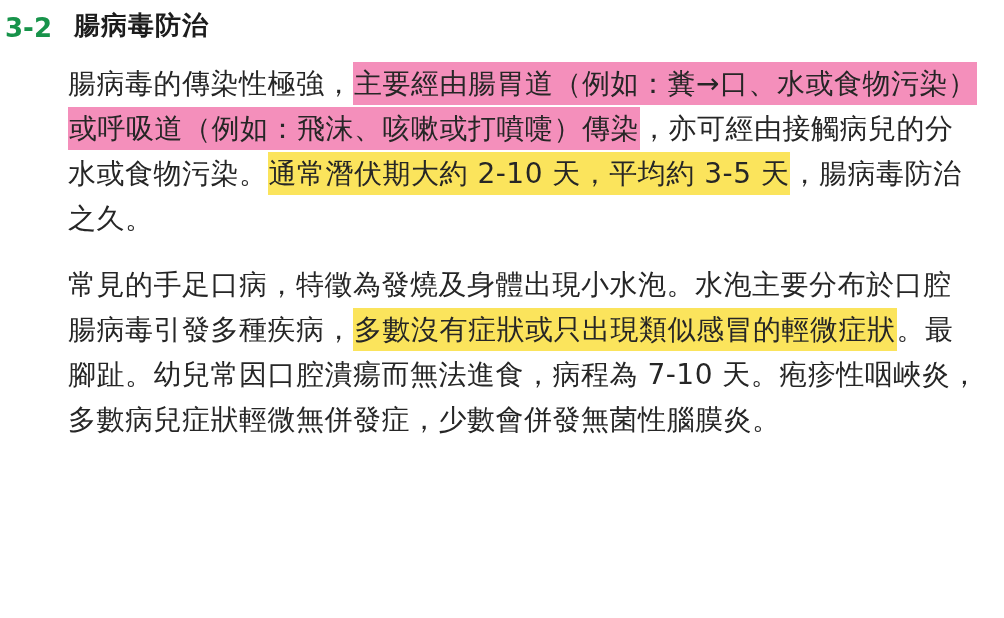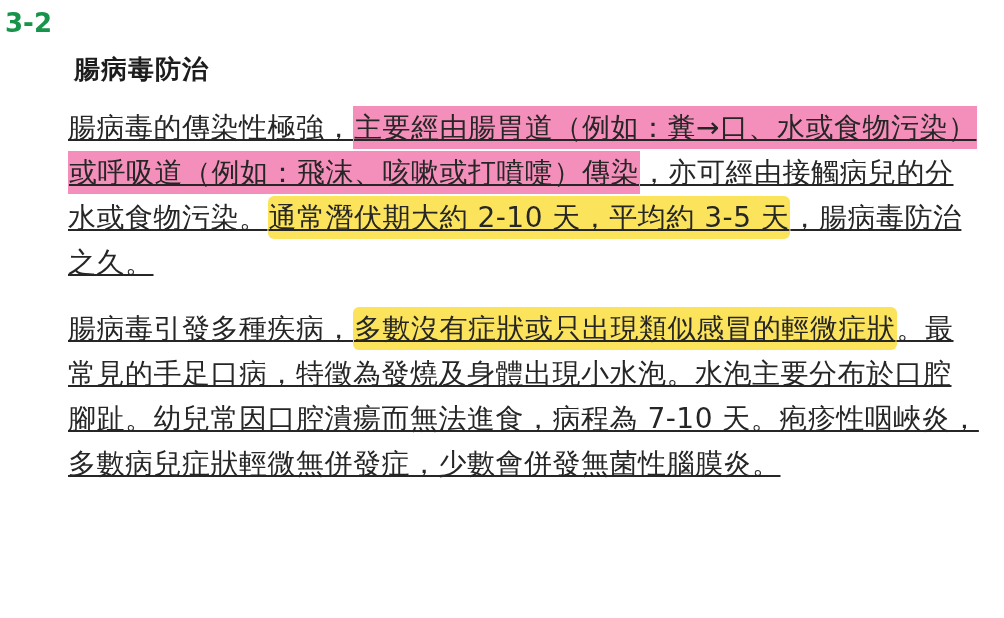--- a/index.html
+++ b/index.html
@@ -14,62 +14,62 @@
     position: relative;
     width: 1004px;
     height: 618px;
     background: #ffffff;
     overflow: hidden;
     font-family: "DejaVu Sans", "Liberation Sans", sans-serif;
     color: var(--text);
   }
   .heading {
     display: flex;
-    align-items: flex-start;
+    align-items: flex-end;
     padding: 8px 16px 0 5px;
     font-size: 26px;
     font-weight: 700;
     letter-spacing: 1px;
   }
   .heading-number {
     color: var(--green);
     margin-right: 22px;
     letter-spacing: 0;
   }
-  .heading-title { color: #1c1c1c; margin-top: 44px; }
+  .heading-title { color: #1c1c1c; }
   .content {
     padding-left: 68px;
     padding-top: 18px;
   }
-  .para { margin-bottom: 21px; text-decoration: underline; }
+  .para { margin-bottom: 21px; }
   .line {
     font-size: 28px;
     line-height: 45px;
     height: 45px;
     white-space: nowrap;
     letter-spacing: 0.5px;
   }
   .hl-pink  { background: var(--pink);  padding: 5px 1px; }
-  .hl-yellow{ background: var(--yellow); padding: 5px 1px; border-radius: 6px; }
+  .hl-yellow{ background: var(--yellow); padding: 5px 1px; }
 </style>
 </head>
 <body>
 
 <div class="page">
   <div class="heading">
     <span class="heading-number">3-2</span>
     <span class="heading-title">腸病毒防治</span>
   </div>
   <div class="content">
       <div class="para">
         <div class="line"><span>腸病毒的傳染性極強，</span><span class="hl-pink">主要經由腸胃道（例如：糞→口、水或食物污染）</span></div>
         <div class="line"><span class="hl-pink">或呼吸道（例如：飛沫、咳嗽或打噴嚏）傳染</span><span>，亦可經由接觸病兒的分</span></div>
         <div class="line"><span>水或食物污染。</span><span class="hl-yellow">通常潛伏期大約 2-10 天，平均約 3-5 天</span><span>，腸病毒防治</span></div>
         <div class="line"><span>之久。</span></div>
       </div>
       <div class="para">
+        <div class="line"><span>常見的手足口病，特徵為發燒及身體出現小水泡。水泡主要分布於口腔</span></div>
         <div class="line"><span>腸病毒引發多種疾病，</span><span class="hl-yellow">多數沒有症狀或只出現類似感冒的輕微症狀</span><span>。最</span></div>
-        <div class="line"><span>常見的手足口病，特徵為發燒及身體出現小水泡。水泡主要分布於口腔</span></div>
         <div class="line"><span>腳趾。幼兒常因口腔潰瘍而無法進食，病程為 7-10 天。疱疹性咽峽炎，</span></div>
         <div class="line"><span>多數病兒症狀輕微無併發症，少數會併發無菌性腦膜炎。</span></div>
       </div>
     </div>
 </div>
 
 </body></html>

